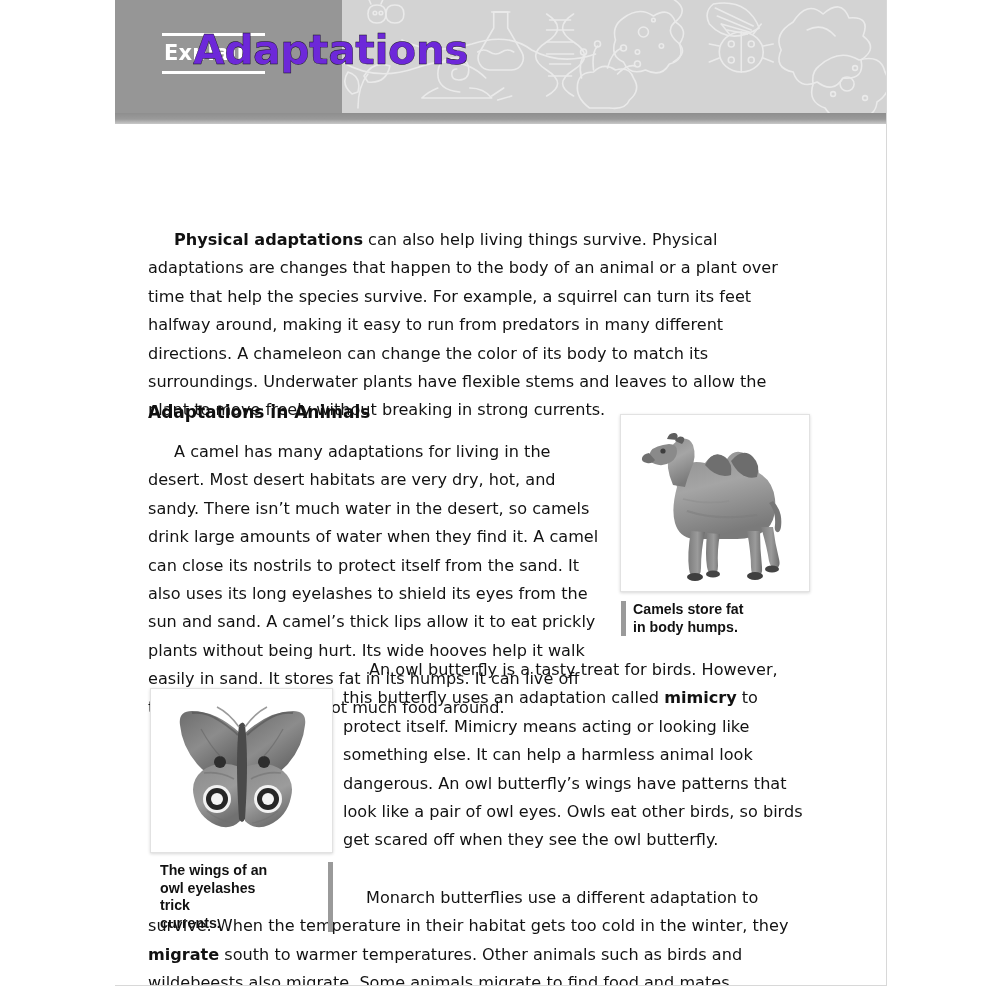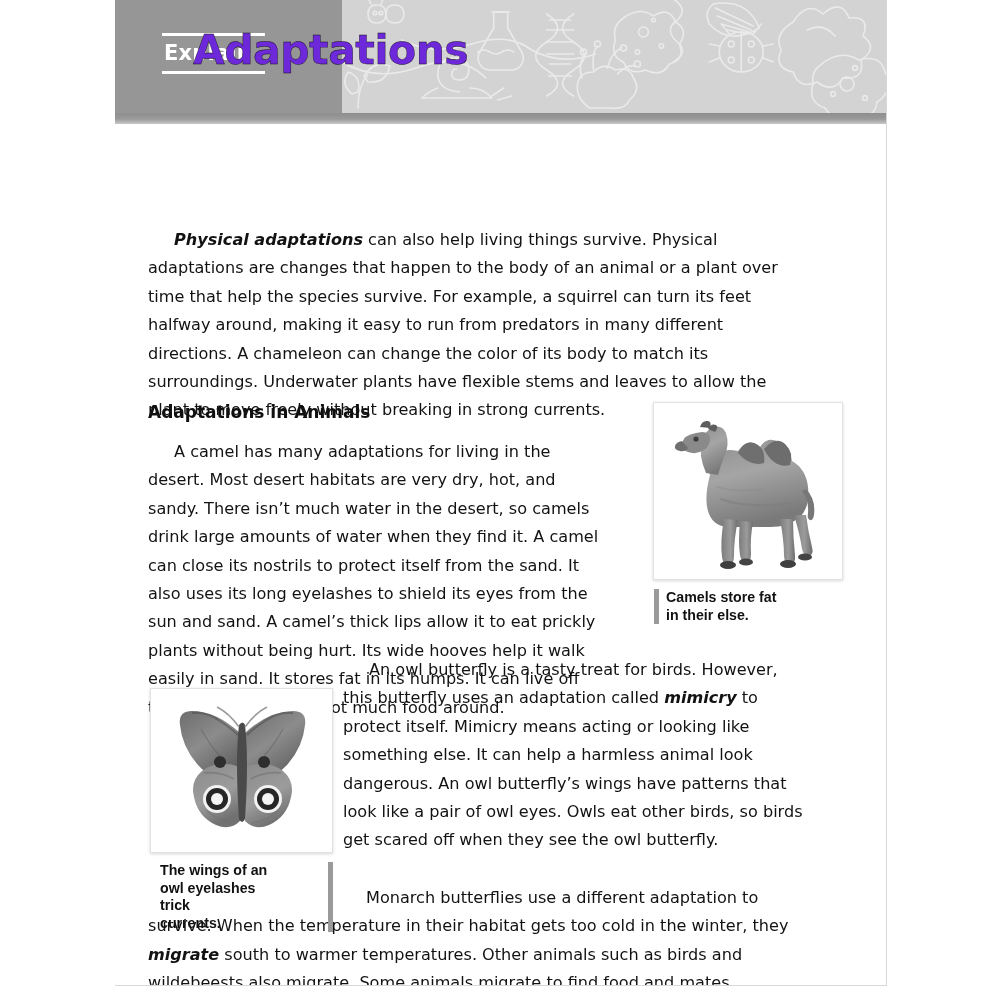--- a/index.html
+++ b/index.html
@@ -108,21 +108,21 @@
     line-height: 28.4px;
     color: #121212;
     text-align: left;
   }
 
   p.para {
     margin: 0;
     padding: 0;
   }
   .indent { display: inline-block; width: 26px; }
-  b, strong { font-weight: bold; font-style: italic; }
+  b, strong { font-weight: bold; }
 
   .block-intro {
     position: absolute;
     left: 33px;
     top: 140px;
     width: 660px;
   }
 
   .subhead {
     position: absolute;
@@ -180,21 +180,21 @@
   }
   .cap-bar {
     width: 5px;
     background: #9a9a9a;
     flex: 0 0 5px;
     align-self: stretch;
   }
   .cap-text-left { padding-left: 7px; }
   .cap-text-right { padding-right: 9px; text-align: left; }
 
-  .fig-camel { left: 505px; top: 316px; width: 216px; margin-left: 33px; }
+  .fig-camel { left: 505px; top: 328px; width: 216px; }
   .fig-camel .fig-frame { width: 190px; height: 178px; }
   .fig-camel .fig-caption { padding-left: 1px; }
 
   .fig-butterfly { left: 35px; top: 602px; width: 183px; }
   .fig-butterfly .fig-frame { width: 183px; height: 165px; }
   .fig-butterfly .fig-caption { justify-content: flex-start; padding-left: 10px; gap: 30px; }
 </style>
 </head>
 <body>
 
@@ -379,21 +379,21 @@
           <path d="M152 86 q10 10 8 26 q-1 6 -4 5 q-3 -1 -2 -7 q1 -14 -6 -22 z" fill="#777"></path>
 
           <path d="M66 96 q30 10 70 4" stroke="#7b7b7b" stroke-width="2" fill="none" opacity="0.5"></path>
           <path d="M62 84 q24 6 46 2" stroke="#8c8c8c" stroke-width="1.5" fill="none" opacity="0.5"></path>
         </svg>
       </div>
       <div class="fig-caption">
         <div class="cap-bar"></div>
         <div class="cap-text-left">
           <div>Camels store fat</div>
-          <div>in their else.</div>
+          <div>in body humps.</div>
         </div>
       </div>
     </div>
 
     <div class="fig fig-butterfly">
       <div class="fig-frame">
         <svg viewBox="0 0 183 165" width="183" height="165">
           <rect x="0" y="0" width="183" height="165" fill="#ffffff"></rect>
           <defs>
             <linearGradient id="wingTop" x1="0" y1="0" x2="0.6" y2="1">

